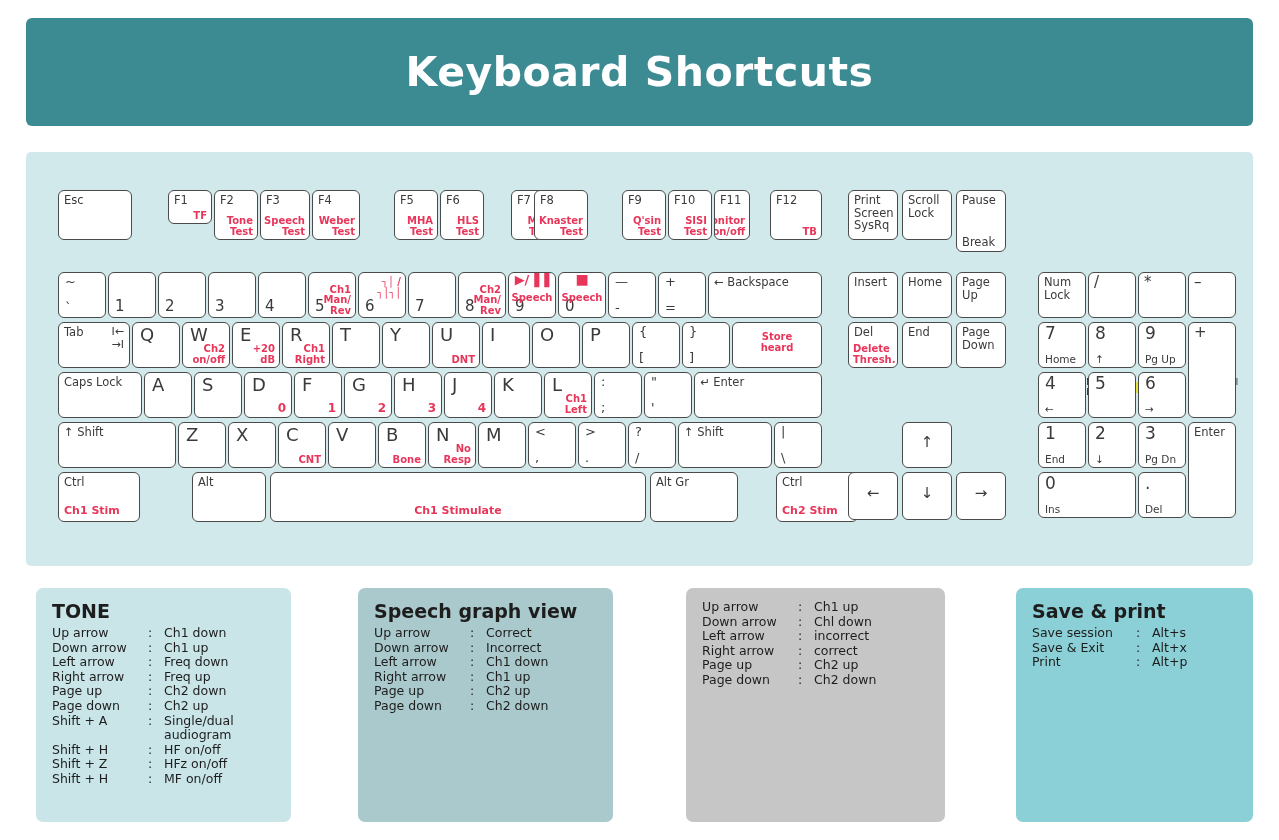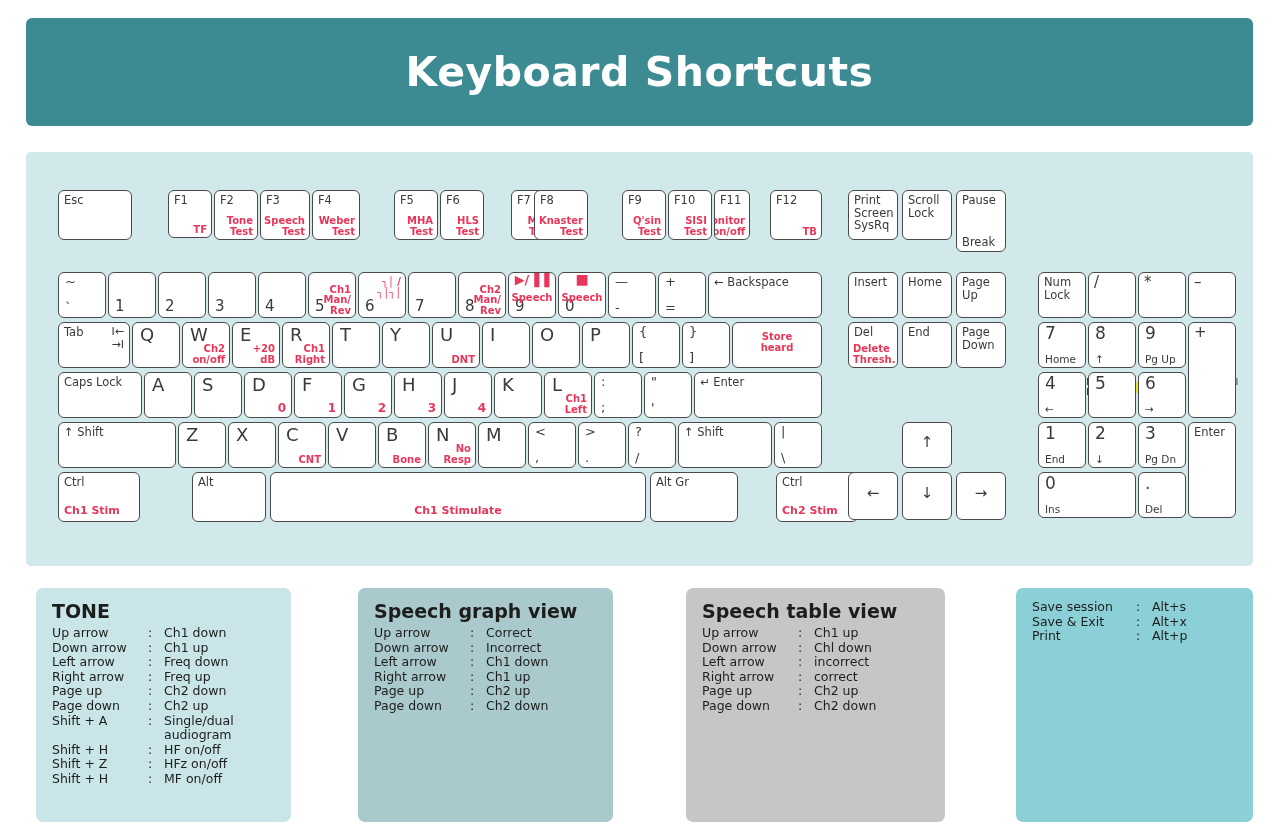--- a/index.html
+++ b/index.html
@@ -118,21 +118,21 @@
     <div class="led-item">
       <div class="led-box"></div>
       <div class="led-label">Scroll Lock</div>
     </div>
   </div>
 
   <div class="key" style="left:32px;top:38px;width:74px;height:50px;">
     <div class="lbl tl">Esc</div>
   </div>
 
-  <div class="key" style="left:142px;top:38px;width:44px;height:48px;">
+  <div class="key" style="left:142px;top:38px;width:44px;height:34px;">
     <div class="lbl tl">F1</div>
     <div class="lbl red">TF</div>
   </div>
   <div class="key" style="left:188px;top:38px;width:44px;height:50px;">
     <div class="lbl tl">F2</div>
     <div class="lbl red">Tone
 Test</div>
   </div>
   <div class="key" style="left:234px;top:38px;width:50px;height:50px;">
     <div class="lbl tl">F3</div>
@@ -621,21 +621,20 @@
       </div>
     <div class="legend-row">
         <div class="lk">Page down</div>
         <div class="lc">:</div>
         <div class="lv">Ch2 down</div>
       </div>
   </div>
 </div>
 
 <div class="legend-panel" id="panel-table">
-  <div class="legend-title">Speech table view</div>
   <div>
     <div class="legend-row">
         <div class="lk">Up arrow</div>
         <div class="lc">:</div>
         <div class="lv">Ch1 up</div>
       </div>
     <div class="legend-row">
         <div class="lk">Down arrow</div>
         <div class="lc">:</div>
         <div class="lv">Chl down</div>
@@ -657,20 +656,21 @@
       </div>
     <div class="legend-row">
         <div class="lk">Page down</div>
         <div class="lc">:</div>
         <div class="lv">Ch2 down</div>
       </div>
   </div>
 </div>
 
 <div class="legend-panel" id="panel-save">
+  <div class="legend-title">Save &amp; print</div>
   <div>
     <div class="legend-row">
         <div class="lk">Save session</div>
         <div class="lc">:</div>
         <div class="lv">Alt+s</div>
       </div>
     <div class="legend-row">
         <div class="lk">Save &amp; Exit</div>
         <div class="lc">:</div>
         <div class="lv">Alt+x</div>

